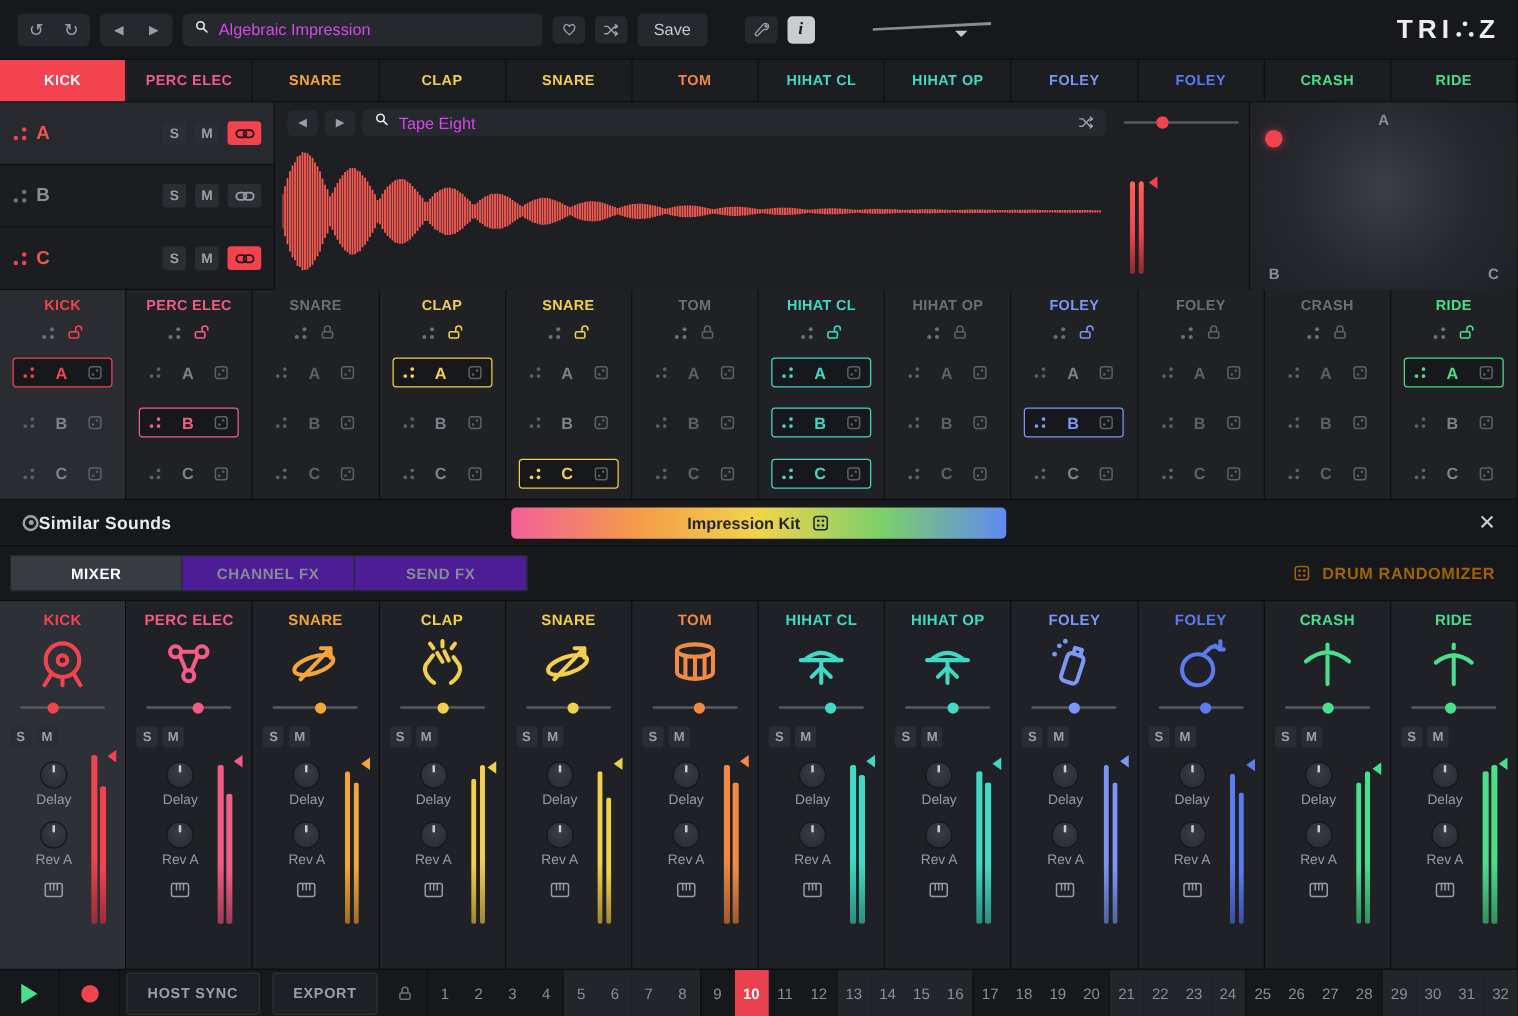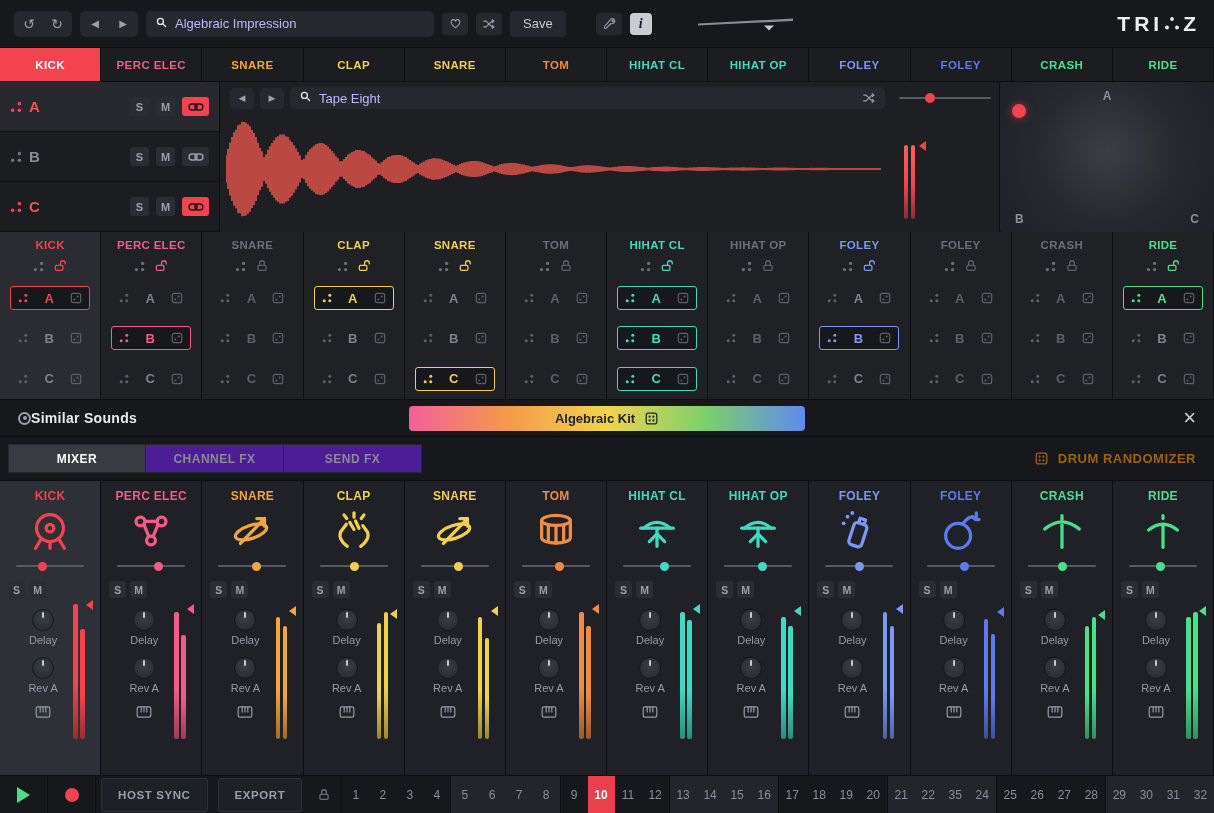--- a/index.html
+++ b/index.html
@@ -17,21 +17,21 @@
            padding:0 14px; gap:8px; border-bottom:1px solid #0d0e10; flex:0 0 48px; }
   .title { display:flex; gap:8px; margin-right:36px; font-size:17px; font-weight:800; letter-spacing:1.5px; }
   .title .t1 { color:#f2f3f5; }
   .title .t2 { color:#787e87; }
   .hgroup { display:flex; gap:2px; background:#25282d; border-radius:5px; padding:2px; }
   .hbtn { height:22px; min-width:26px; border-radius:4px; background:#25282d; color:#9aa0a8;
           display:flex; align-items:center; justify-content:center; font-size:14px; }
   .hgroup .hbtn { background:transparent; }
   .search { height:26px; background:#25282d; border-radius:5px; display:flex; align-items:center;
             gap:7px; padding:0 9px; }
-  .search input { background:transparent; border:none; color:#c4b5fd; font-size:13px; width:100%; }
+  .search input { background:transparent; border:none; color:#d946ef; font-size:13px; width:100%; }
   .psearch { width:288px; }
   .save { padding:0 13px; height:26px; color:#c6cbd1; font-size:13px; }
   .info { background:#c9ccd1; color:#1a1c20; font-weight:800; font-style:italic; font-family:"Liberation Serif",serif; min-width:22px; }
   .mvol { margin-left:38px; }
   .logo { margin-left:auto; display:flex; align-items:center; font-size:21px; font-weight:800;
           letter-spacing:4px; color:#eceef1; }
   .ldots { margin:0 3px 0 1px; display:flex; }
 
   
   #tabsrow { height:34px; flex:0 0 34px; display:flex; background:#1b1d21; border-bottom:1px solid #0d0e10; }
@@ -1343,21 +1343,21 @@
           </span>
         </div>
       </div>
     </div>
   </section>
 
 <div class="simbar">
   <div class="radio"></div>
   <span class="simlbl">Similar Sounds</span>
   <button class="randkit">
-    <span>Algebraic Kit</span>
+    <span>Impression Kit</span>
     <span id="ic-dice1" style="display:flex">
         <svg width="15" height="15" viewBox="0 0 24 24" fill="none" stroke="currentColor" stroke-width="2" stroke-linecap="round" stroke-linejoin="round">
           <rect x="3.5" y="3.5" width="17" height="17" rx="3.5"></rect>
           <g fill="currentColor" stroke="none">
             <circle cx="9" cy="9" r="1.7"></circle>
             <circle cx="15" cy="9" r="1.7"></circle>
             <circle cx="9" cy="15" r="1.7"></circle>
             <circle cx="15" cy="15" r="1.7"></circle>
           </g>
         </svg>
@@ -1872,21 +1872,21 @@
       <div class="step alt gstart">13</div>
       <div class="step alt">14</div>
       <div class="step alt">15</div>
       <div class="step alt">16</div>
       <div class="step gstart">17</div>
       <div class="step">18</div>
       <div class="step">19</div>
       <div class="step">20</div>
       <div class="step alt gstart">21</div>
       <div class="step alt">22</div>
-      <div class="step alt">35</div>
+      <div class="step alt">23</div>
       <div class="step alt">24</div>
       <div class="step gstart">25</div>
       <div class="step">26</div>
       <div class="step">27</div>
       <div class="step">28</div>
       <div class="step alt gstart">29</div>
       <div class="step alt">30</div>
       <div class="step alt">31</div>
       <div class="step alt">32</div>
     </div>

